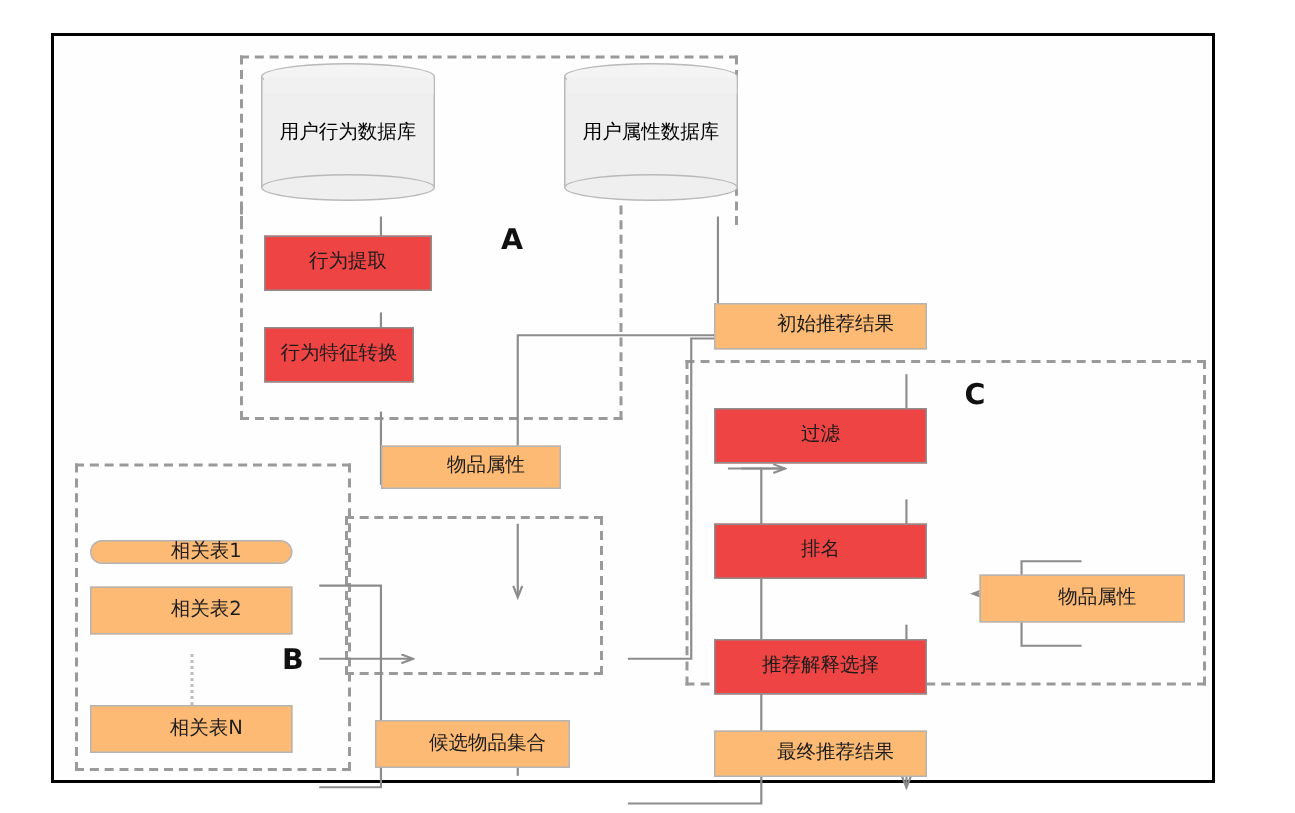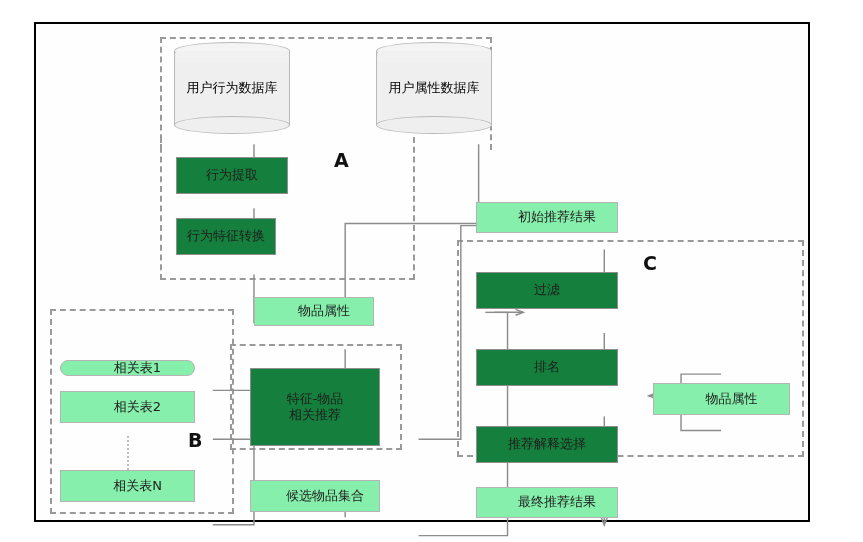--- a/index.html
+++ b/index.html
@@ -45,26 +45,26 @@
     display:flex;
     align-items:center;
     justify-content:center;
     text-align:center;
     font-size:13px;
     line-height:1.25;
     color:#1c1c1c;
     font-family:"DejaVu Sans","Liberation Sans",sans-serif;
   }
   .box.light{
-    background:#86efac;
+    background:#fdba74;
     border:1px solid #b4b4b4;
     padding-left:20px;
   }
   .box.dark{
-    background:#15803d;
+    background:#ef4444;
     border:1.5px solid #8e8e8e;
   }
   .box .lines{ white-space:pre-line; }
   
   .cyl{
     position:absolute;
   }
   .cyl .body{
     position:absolute;
     left:0;right:0;top:9px;bottom:9px;
@@ -220,24 +220,20 @@
       <span class="lines">相关表1</span>
     </div>
     <div class="box light" style="left:24px;top:367px;width:135px;height:32px;">
       <span class="lines">相关表2</span>
     </div>
     <div class="dots" style="left:91px;top:412px;height:34px;"></div>
     <div class="box light" style="left:24px;top:446px;width:135px;height:32px;">
       <span class="lines">相关表N</span>
     </div>
 
-    <div class="box dark" style="left:214px;top:344px;width:130px;height:78px;">
-      <span class="lines">特征-物品
-相关推荐</span>
-    </div>
 
     <div class="box light" style="left:214px;top:456px;width:130px;height:32px;">
       <span class="lines">候选物品集合</span>
     </div>
 
     <div class="box light" style="left:440px;top:178px;width:142px;height:31px;">
       <span class="lines">初始推荐结果</span>
     </div>
 
     <div class="box dark" style="left:440px;top:248px;width:142px;height:37px;">

